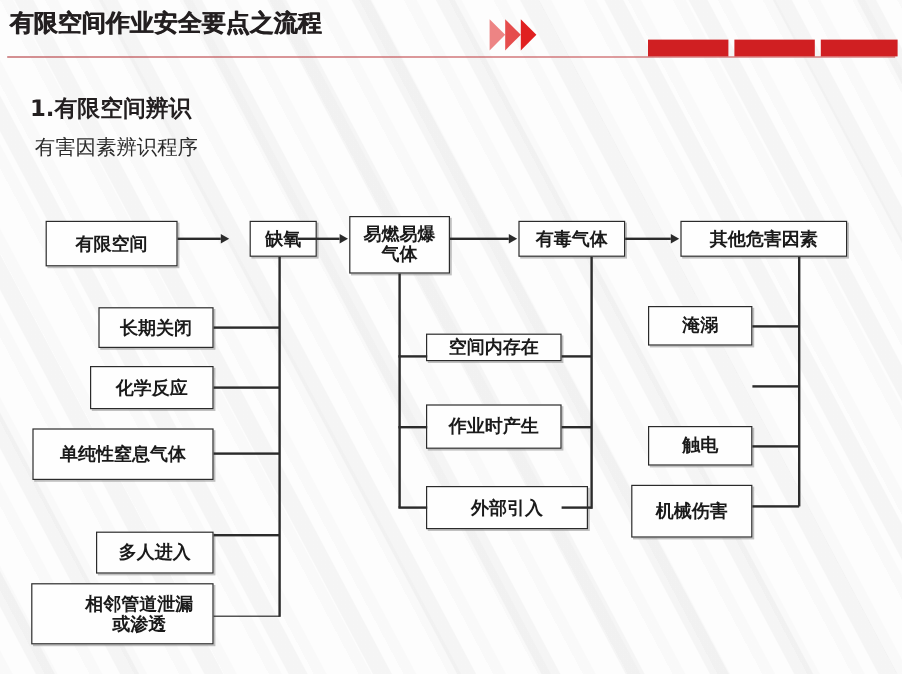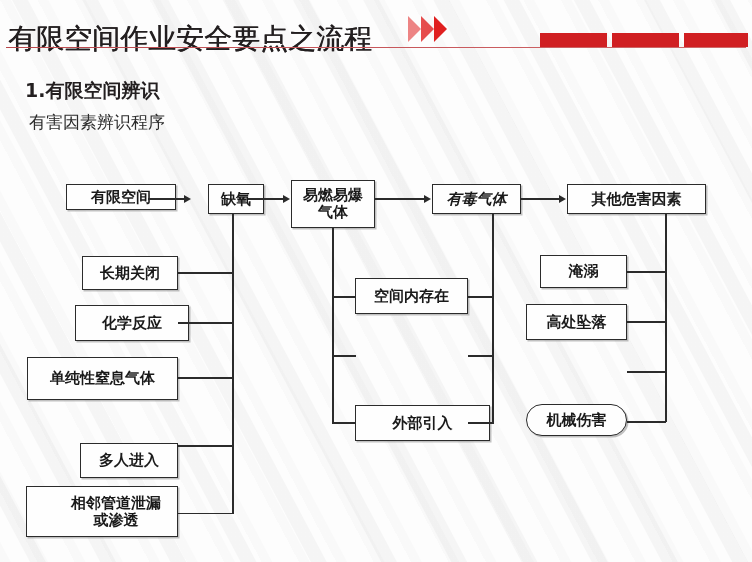--- a/index.html
+++ b/index.html
@@ -28,22 +28,22 @@
         rgba(0,0,0,0.016) 9px,
         rgba(255,255,255,0) 10px,
         rgba(255,255,255,0) 33px
       ),
       #fdfdfd;
   }
 
   
   .hdr{position:absolute;left:0;top:0;width:752px;height:58px;}
   .hdr-title{
-    position:absolute;left:8px;top:20px;
-    font-size:28px;font-weight:normal;color:#231f20;
+    position:absolute;left:8px;top:6px;
+    font-size:20px;font-weight:bold;color:#231f20;
     letter-spacing:0px;white-space:nowrap;
     text-shadow:0.5px 0 0 #231f20;
   }
   .chev-wrap{position:absolute;left:408px;top:16px;width:60px;height:26px;}
   .chev{
     position:absolute;top:0;width:0;height:0;
     border-top:13px solid transparent;
     border-bottom:13px solid transparent;
     border-left:13px solid #e02020;
   }
@@ -114,87 +114,88 @@
     <div class="hdr-blk b1"></div>
     <div class="hdr-blk b2"></div>
     <div class="hdr-blk b3"></div>
   </div>
 
   <div class="sec-num">1.有限空间辨识</div>
   <div class="sec-sub">有害因素辨识程序</div>
 
   <div id="chart">
 
-    <div class="box" style="left:38px;top:184px;width:110px;height:26px;margin-left:28px;">有限空间</div>
+    <div class="box" style="left:38px;top:184px;width:110px;height:38px;">有限空间</div>
 
     <div class="box" style="left:192px;top:184px;width:56px;height:30px;margin-left:16px;">缺氧</div>
 
     <div class="box two-line" style="left:291px;top:180px;width:84px;height:48px;justify-content:center;">
       <span style="white-space:pre-line;">易燃易爆
 气体</span>
     </div>
 
-    <div class="box" style="left:432px;top:184px;width:89px;height:30px;font-style:italic;">有毒气体</div>
+    <div class="box" style="left:432px;top:184px;width:89px;height:30px;">有毒气体</div>
 
     <div class="box" style="left:567px;top:184px;width:139px;height:30px;">其他危害因素</div>
 
     <div class="ln h" style="left:148px;top:198px;width:36px;"></div>
     <div class="arw" style="left:184px;top:194.5px;"></div>
 
     <div class="ln h" style="left:248px;top:198px;width:35px;"></div>
     <div class="arw" style="left:283px;top:194.5px;"></div>
 
     <div class="ln h" style="left:375px;top:198px;width:49px;"></div>
     <div class="arw" style="left:424px;top:194.5px;"></div>
 
     <div class="ln h" style="left:521px;top:198px;width:38px;"></div>
     <div class="arw" style="left:559px;top:194.5px;"></div>
 
     <div class="ln v" style="left:232px;top:214px;height:300px;"></div>
 
     <div class="box" style="left:82px;top:256px;width:96px;height:34px;">长期关闭</div>
     <div class="ln h" style="left:178px;top:272px;width:55px;"></div>
 
-    <div class="box" style="left:75px;top:305px;width:114px;height:36px;">化学反应</div>
+    <div class="box" style="left:75px;top:305px;width:103px;height:36px;">化学反应</div>
     <div class="ln h" style="left:178px;top:322px;width:55px;"></div>
 
     <div class="box" style="left:27px;top:357px;width:151px;height:43px;">单纯性窒息气体</div>
     <div class="ln h" style="left:178px;top:377px;width:55px;"></div>
 
     <div class="box" style="left:80px;top:443px;width:98px;height:35px;text-align:center;">多人进入</div>
     <div class="ln h" style="left:178px;top:445px;width:55px;"></div>
 
     <div class="box two-line" style="left:26px;top:486px;width:152px;height:51px;padding-left:28px;">
       <span style="white-space:pre-line;">相邻管道泄漏
 或渗透</span>
     </div>
     <div class="ln h" style="left:178px;top:512.5px;width:55px;"></div>
 
     <div class="ln v" style="left:332px;top:228px;height:195px;"></div>
 
     <div class="ln v" style="left:492px;top:214px;height:210px;"></div>
 
-    <div class="box" style="left:355px;top:278px;width:113px;height:36px;text-align:center;">空间内存在</div>
+    <div class="box" style="left:355px;top:278px;width:113px;height:23px;text-align:center;">空间内存在</div>
     <div class="ln h" style="left:332px;top:296px;width:24px;"></div>
     <div class="ln h" style="left:468px;top:296px;width:25px;"></div>
 
+    <div class="box" style="left:355px;top:337px;width:113px;height:37px;">作业时产生</div>
     <div class="ln h" style="left:332px;top:355px;width:24px;"></div>
     <div class="ln h" style="left:468px;top:355px;width:25px;"></div>
 
     <div class="box" style="left:355px;top:405px;width:135px;height:36px;">外部引入</div>
     <div class="ln h" style="left:332px;top:422px;width:24px;"></div>
     <div class="ln h" style="left:468px;top:422px;width:25px;"></div>
 
     <div class="ln v" style="left:665px;top:214px;height:208px;"></div>
 
     <div class="box" style="left:540px;top:255px;width:87px;height:33px;">淹溺</div>
     <div class="ln h" style="left:627px;top:271px;width:39px;"></div>
 
-    <div class="box" style="left:526px;top:304px;width:101px;height:36px;">高处坠落</div>
     <div class="ln h" style="left:627px;top:321px;width:39px;"></div>
 
+    <div class="box" style="left:540px;top:355px;width:87px;height:33px;">触电</div>
     <div class="ln h" style="left:627px;top:371px;width:39px;"></div>
 
-    <div class="box" style="left:526px;top:404px;width:101px;height:32px;border-radius:17px;">机械伤害</div>
+    <div class="box" style="left:526px;top:404px;width:101px;height:44px;">机械伤害</div>
     <div class="ln h" style="left:627px;top:421px;width:39px;"></div>
 
   </div>
 </div>
 
 </body></html>

